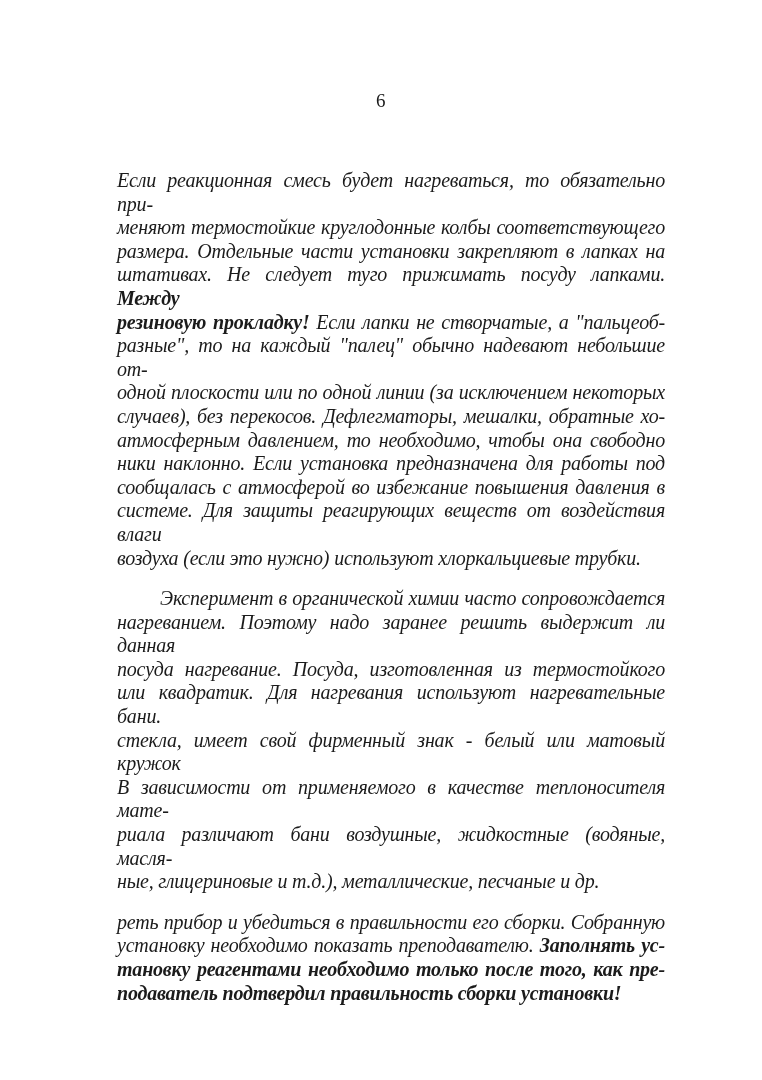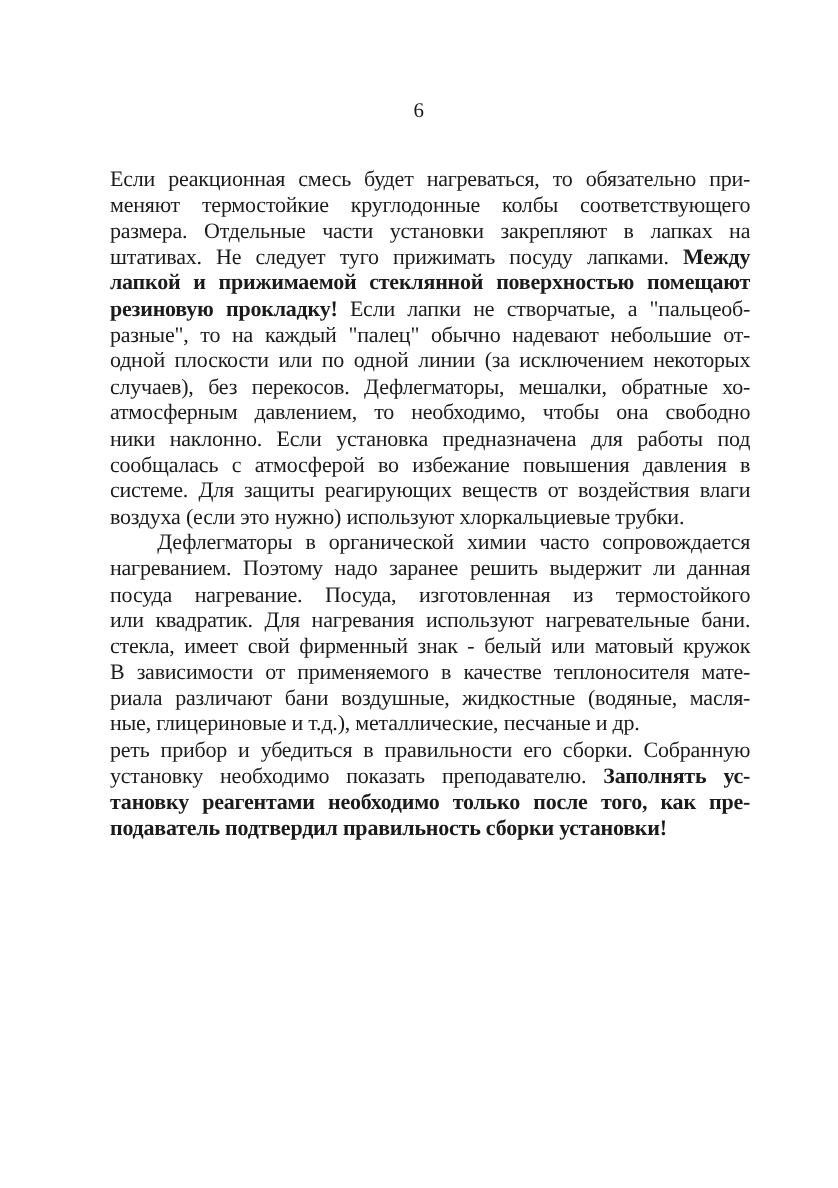--- a/index.html
+++ b/index.html
@@ -26,22 +26,23 @@
     font-size: 19px;
     letter-spacing: 0.5px;
   }
   .body-text {
     position: absolute;
     top: 152px;
     left: 100px;
     width: 582px;
   }
   .paragraph {
-    margin: 0;
+    margin: 17px;
     padding: 0;
+    font-style: italic;
   }
   .line {
     font-size: 20px;
     line-height: 23.6px;
     letter-spacing: -0.2px;
     text-align: justify;
     text-align-last: justify;
     -moz-text-align-last: justify;
   }
   .line.para-end {
@@ -59,33 +60,32 @@
 <body>
 
 <div class="page">
   <div class="page-number">6</div>
   <div class="body-text">
       <div class="paragraph">
         <div class="line"><span class="seg">Если реакционная смесь будет нагреваться, то обязательно при-</span></div>
         <div class="line"><span class="seg">меняют термостойкие круглодонные колбы соответствующего</span></div>
         <div class="line"><span class="seg">размера. Отдельные части установки закрепляют в лапках на</span></div>
         <div class="line"><span class="seg">штативах. Не следует туго прижимать посуду лапками. </span><span class="seg bold">Между</span></div>
-        <div class="line"><span class="seg bold">лапкой и прижимаемой стеклянной поверхностью помещают</span></div>
         <div class="line"><span class="seg bold">резиновую прокладку!</span><span class="seg"> Если лапки не створчатые, а "пальцеоб-</span></div>
         <div class="line"><span class="seg">разные", то на каждый "палец" обычно надевают небольшие от-</span></div>
         <div class="line"><span class="seg">одной плоскости или по одной линии (за исключением некоторых</span></div>
         <div class="line"><span class="seg">случаев), без перекосов. Дефлегматоры, мешалки, обратные хо-</span></div>
         <div class="line"><span class="seg">атмосферным давлением, то необходимо, чтобы она свободно</span></div>
         <div class="line"><span class="seg">ники наклонно. Если установка предназначена для работы под</span></div>
         <div class="line"><span class="seg">сообщалась с атмосферой во избежание повышения давления в</span></div>
         <div class="line"><span class="seg">системе. Для защиты реагирующих веществ от воздействия влаги</span></div>
         <div class="line para-end"><span class="seg">воздуха (если это нужно) используют хлоркальциевые трубки.</span></div>
       </div>
       <div class="paragraph">
-        <div class="line indent"><span class="seg">Дефлегматоры в органической химии часто сопровождается</span></div>
+        <div class="line indent"><span class="seg">Эксперимент в органической химии часто сопровождается</span></div>
         <div class="line"><span class="seg">нагреванием. Поэтому надо заранее решить выдержит ли данная</span></div>
         <div class="line"><span class="seg">посуда нагревание. Посуда, изготовленная из термостойкого</span></div>
         <div class="line"><span class="seg">или квадратик. Для нагревания используют нагревательные бани.</span></div>
         <div class="line"><span class="seg">стекла, имеет свой фирменный знак - белый или матовый кружок</span></div>
         <div class="line"><span class="seg">В зависимости от применяемого в качестве теплоносителя мате-</span></div>
         <div class="line"><span class="seg">риала различают бани воздушные, жидкостные (водяные, масля-</span></div>
         <div class="line para-end"><span class="seg">ные, глицериновые и т.д.), металлические, песчаные и др.</span></div>
       </div>
       <div class="paragraph">
         <div class="line"><span class="seg">реть прибор и убедиться в правильности его сборки. Собранную</span></div>

